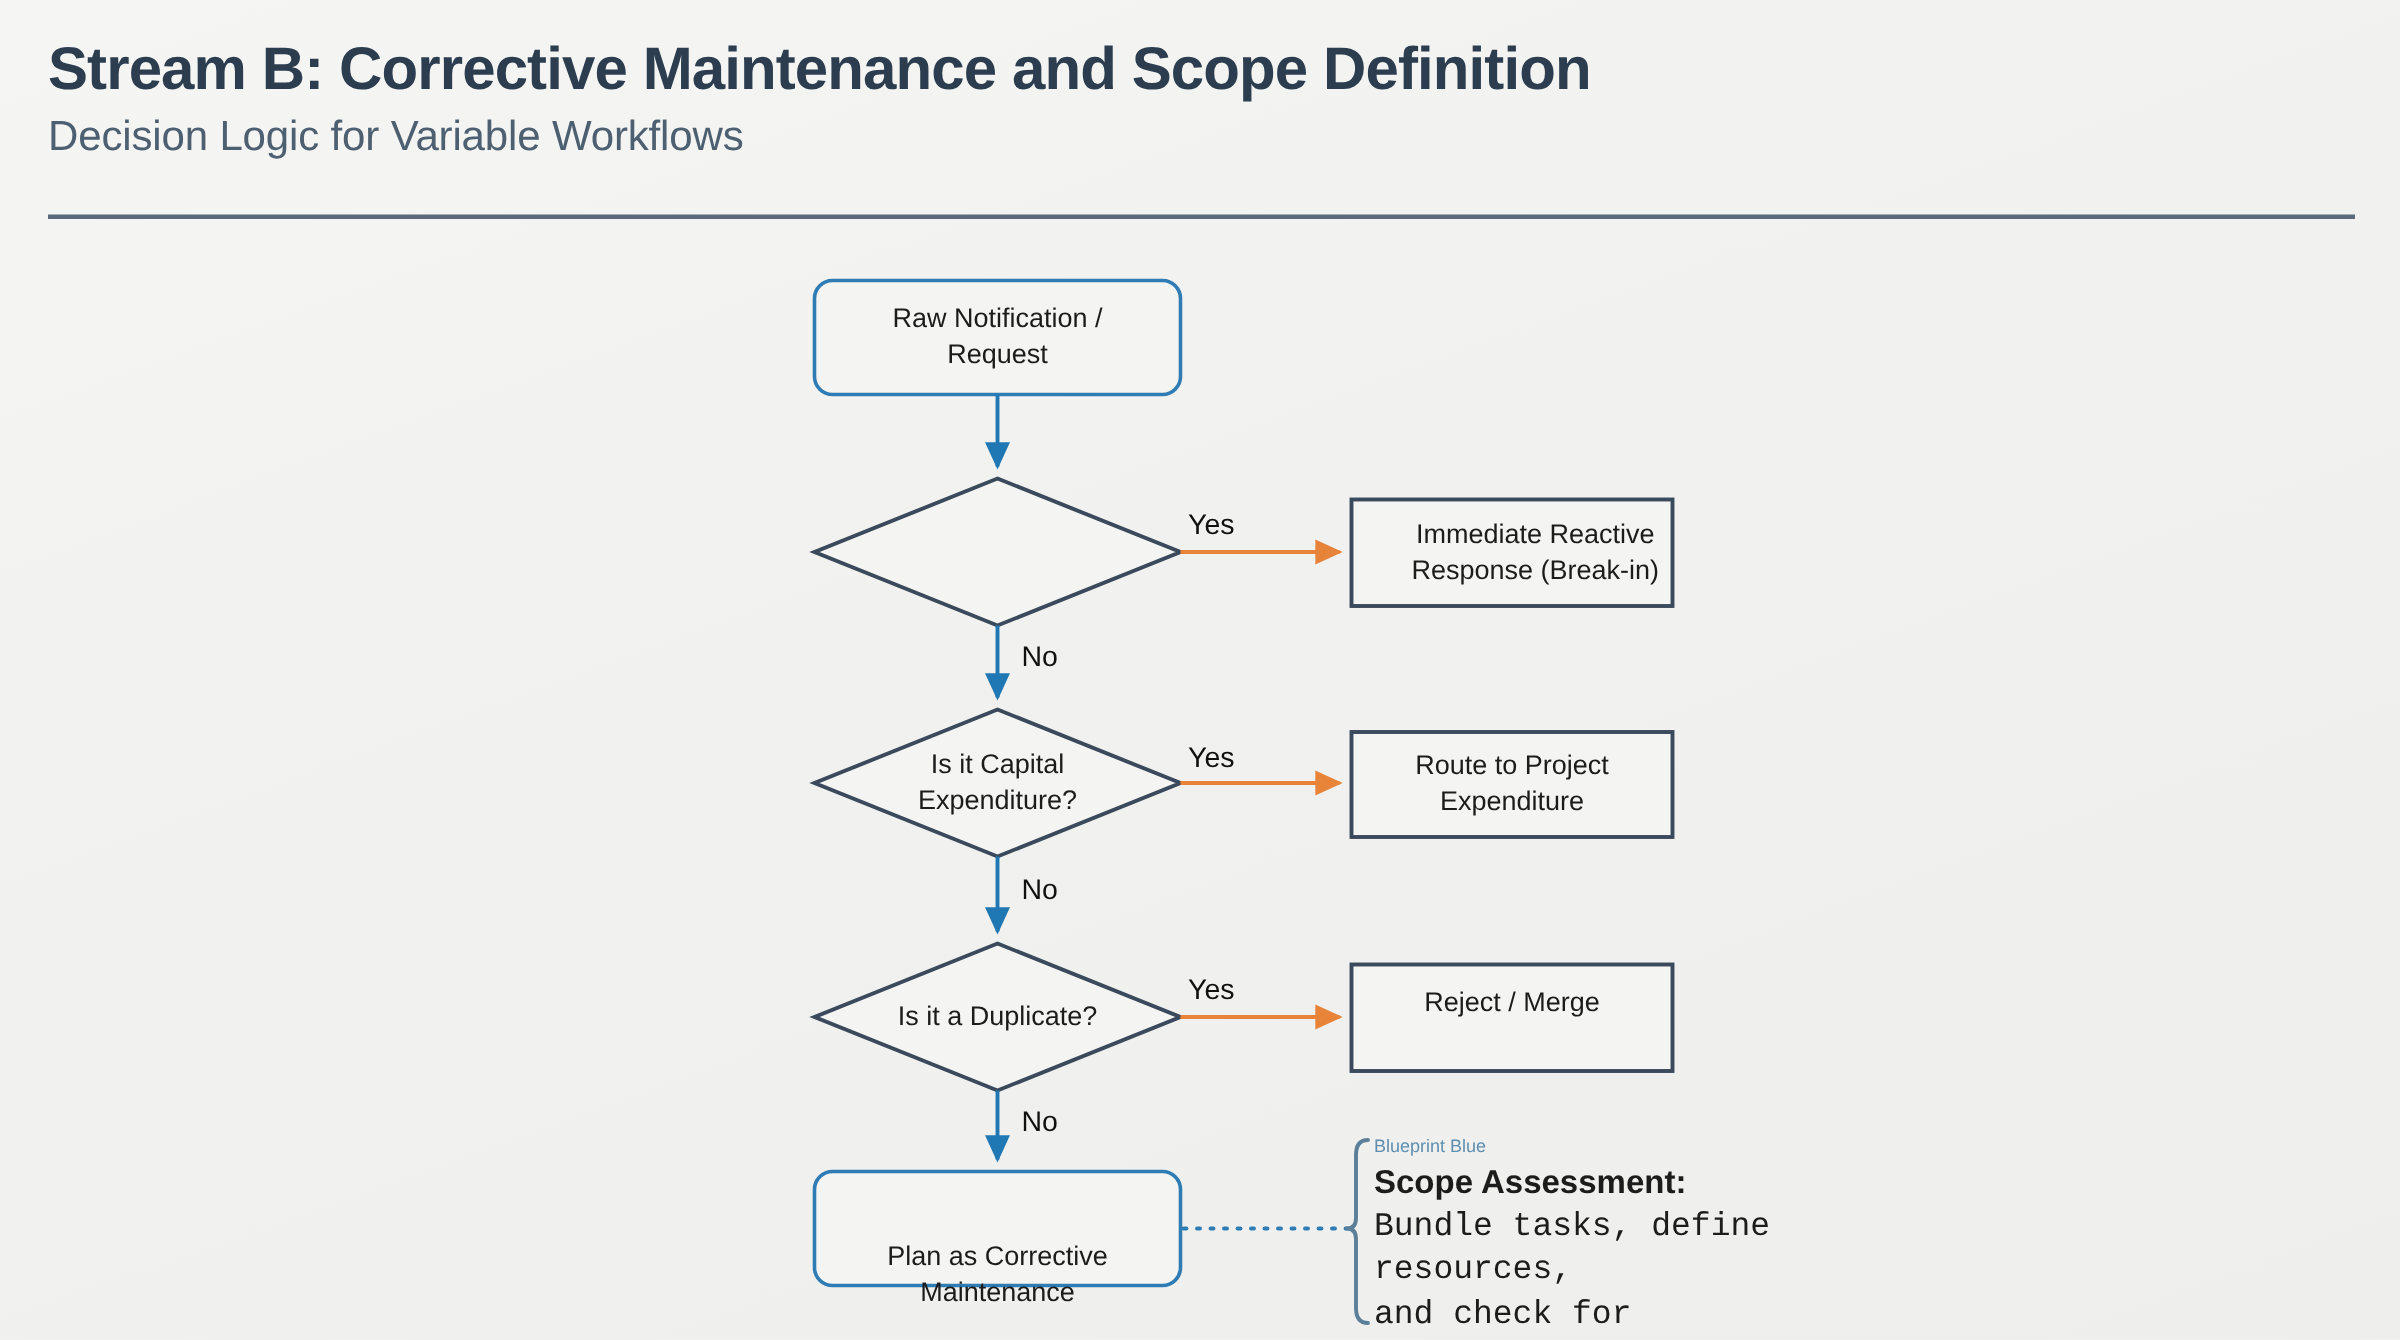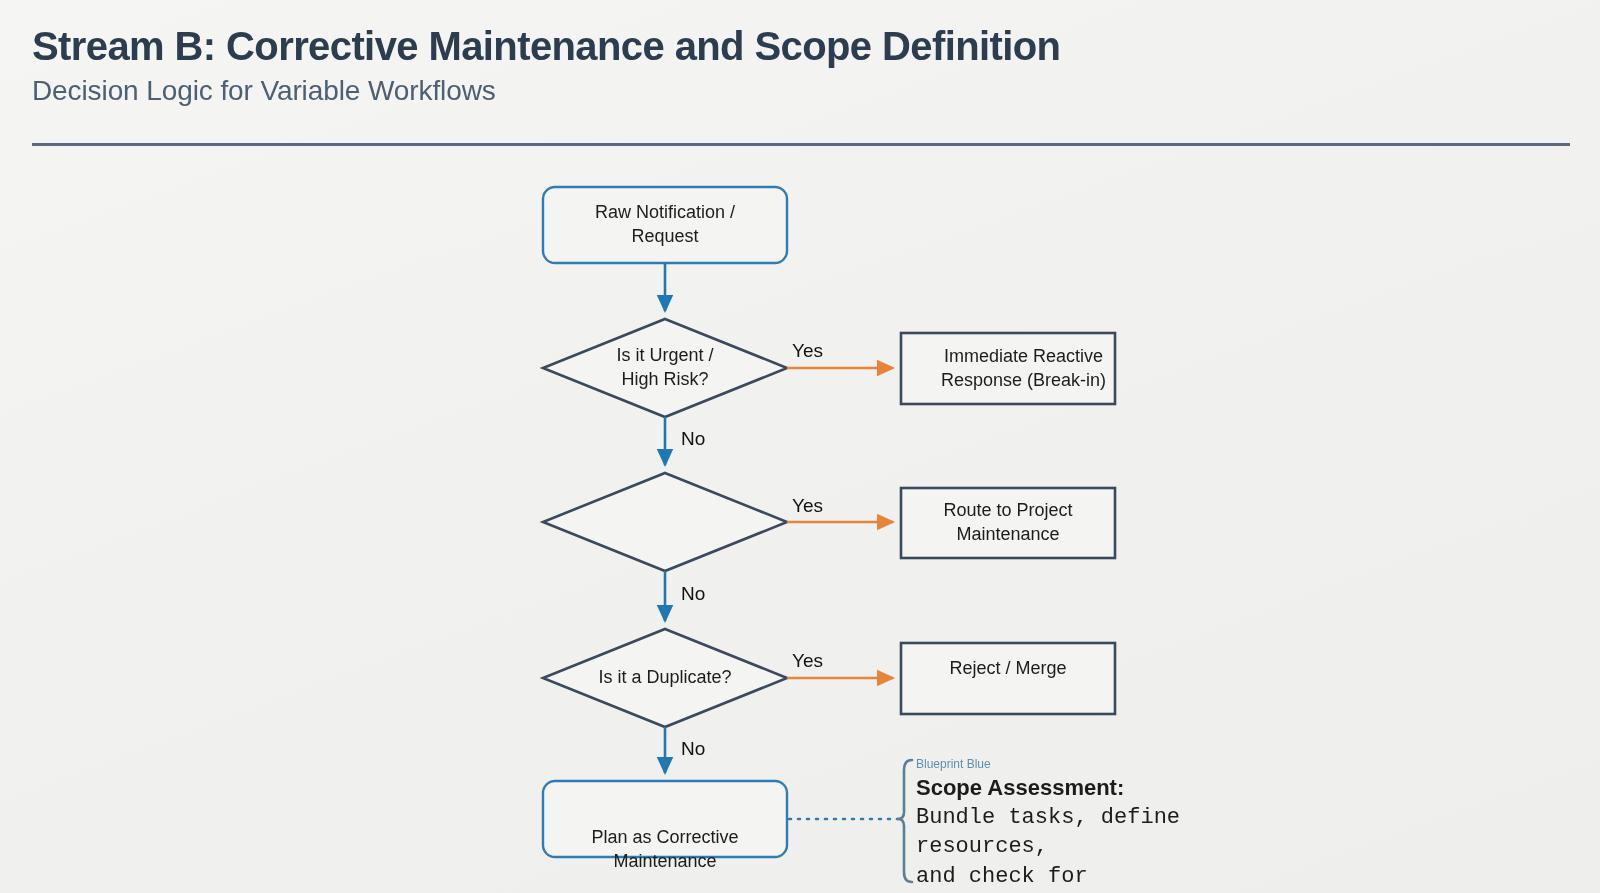--- a/index.html
+++ b/index.html
@@ -158,29 +158,29 @@
     <line x1="787" y1="678" x2="893" y2="678" stroke="#e8833a" stroke-width="2.6" marker-end="url(#arrow-orange)"></line>
 
     <line x1="789" y1="819" x2="904" y2="819" stroke="#2f7cb5" stroke-width="2.6" stroke-dasharray="2 7" stroke-linecap="round"></line>
 
     <path d="M 912,760 Q 904,760 904,770 L 904,812 Q 904,819 898,819 Q 904,819 904,826 L 904,872 Q 904,882 912,882" fill="none" stroke="#5b7f99" stroke-width="2.6" stroke-linecap="round" stroke-linejoin="round"></path>
   </svg>
 
   <div class="node-label" style="left:543px; top:187px; width:244px; height:76px;">Raw Notification /
 Request</div>
 
-  <div class="node-label" style="left:543px; top:319px; width:244px; height:98px;">Is it Urgent /
-High Risk?</div>
 
   <div class="node-label" style="left:901px; top:333px; width:245px; height:71px;">Immediate Reactive
 Response (Break-in)</div>
 
+  <div class="node-label" style="left:543px; top:473px; width:244px; height:98px;">Is it Capital
+Expenditure?</div>
 
   <div class="node-label" style="left:901px; top:488px; width:214px; height:70px;">Route to Project
-Maintenance</div>
+Expenditure</div>
 
   <div class="node-label" style="left:543px; top:629px; width:244px; height:98px;">Is it a Duplicate?</div>
 
   <div class="node-label" style="left:901px; top:643px; width:214px; height:51px;">Reject / Merge</div>
 
   <div class="node-label" style="left:543px; top:812px; width:244px; height:76px;">Plan as Corrective
 Maintenance</div>
 
   <div class="edge-label" style="left:792px; top:341px;">Yes</div>
   <div class="edge-label" style="left:792px; top:496px;">Yes</div>

